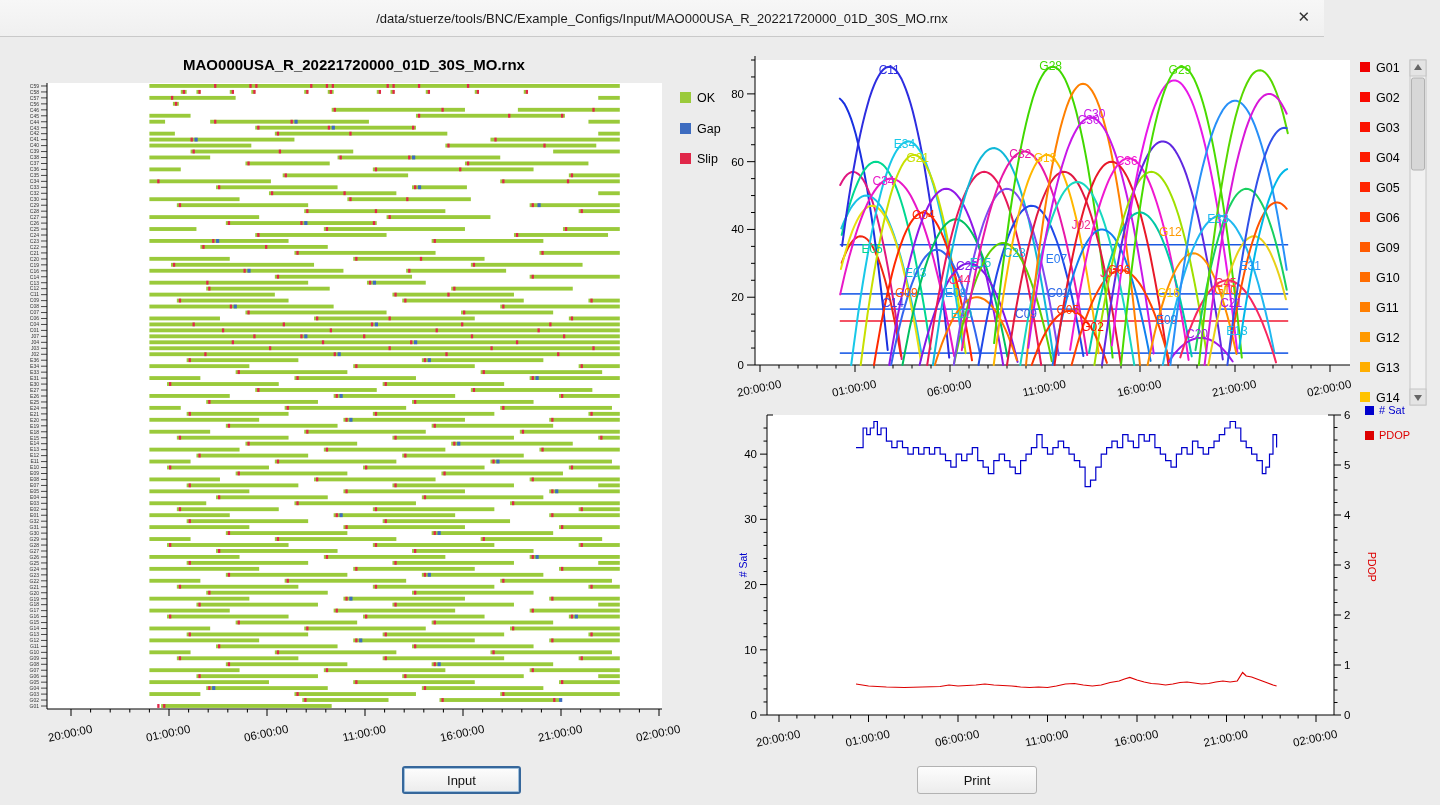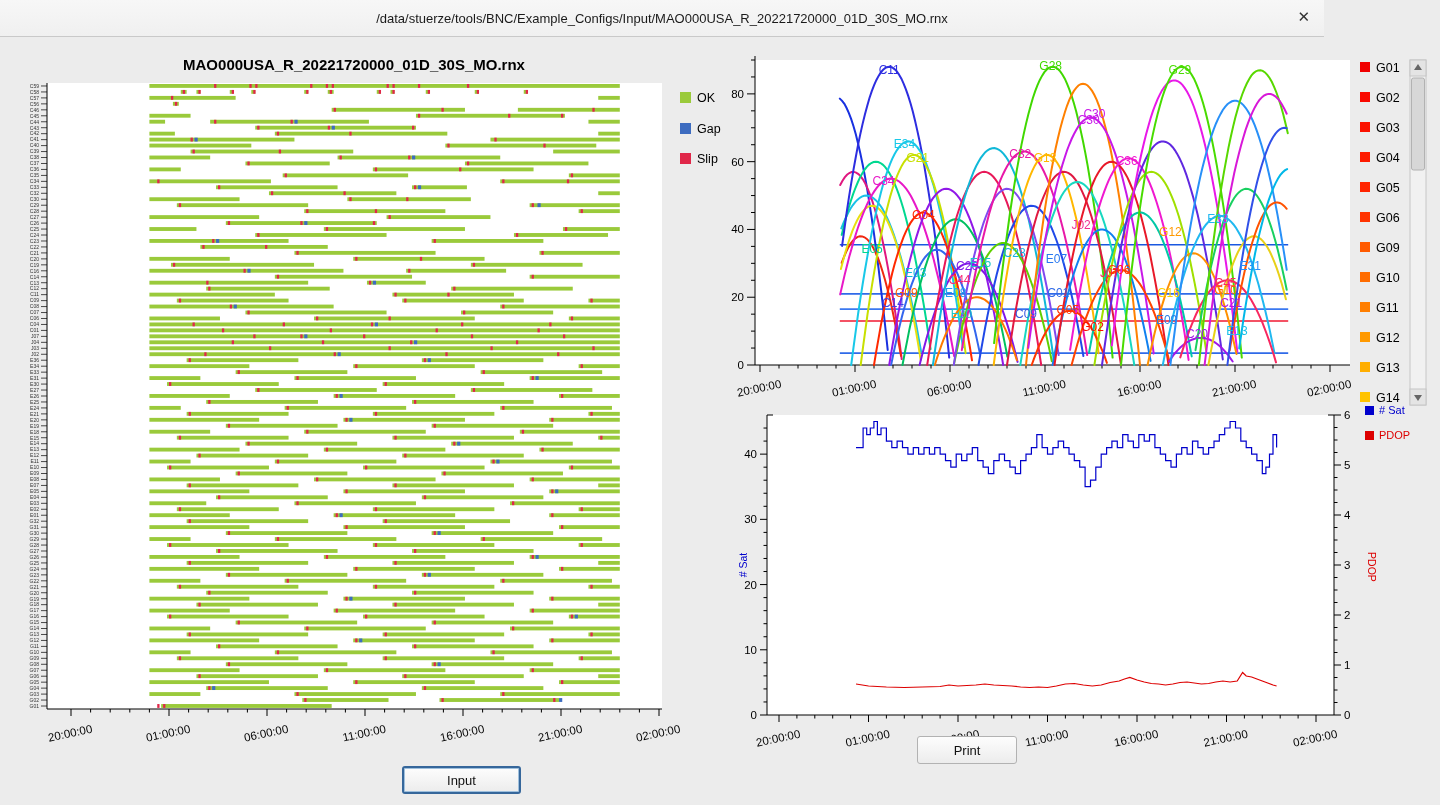--- a/index.html
+++ b/index.html
@@ -1136,13 +1136,13 @@
   <text x="27" y="525" transform="rotate(-90 27 525)" text-anchor="middle" font-size="10.5" fill="#0000cc"># Sat</text>
   <text x="648" y="527" transform="rotate(90 648 527)" text-anchor="middle" font-size="10.5" fill="#dd0000">PDOP</text>
 <defs>
       <clipPath id="legclip">
         <rect x="634" y="16" width="55" height="349"></rect>
       </clipPath>
     </defs>
   </svg>
 
 <button class="btn default" style="left:402px;top:766px;width:119px;">Input</button>
-<button class="btn" style="left:917px;top:736px;width:100px;">Print</button>
+<button class="btn" style="left:917px;top:766px;width:120px;">Print</button>
 
 </body></html>

